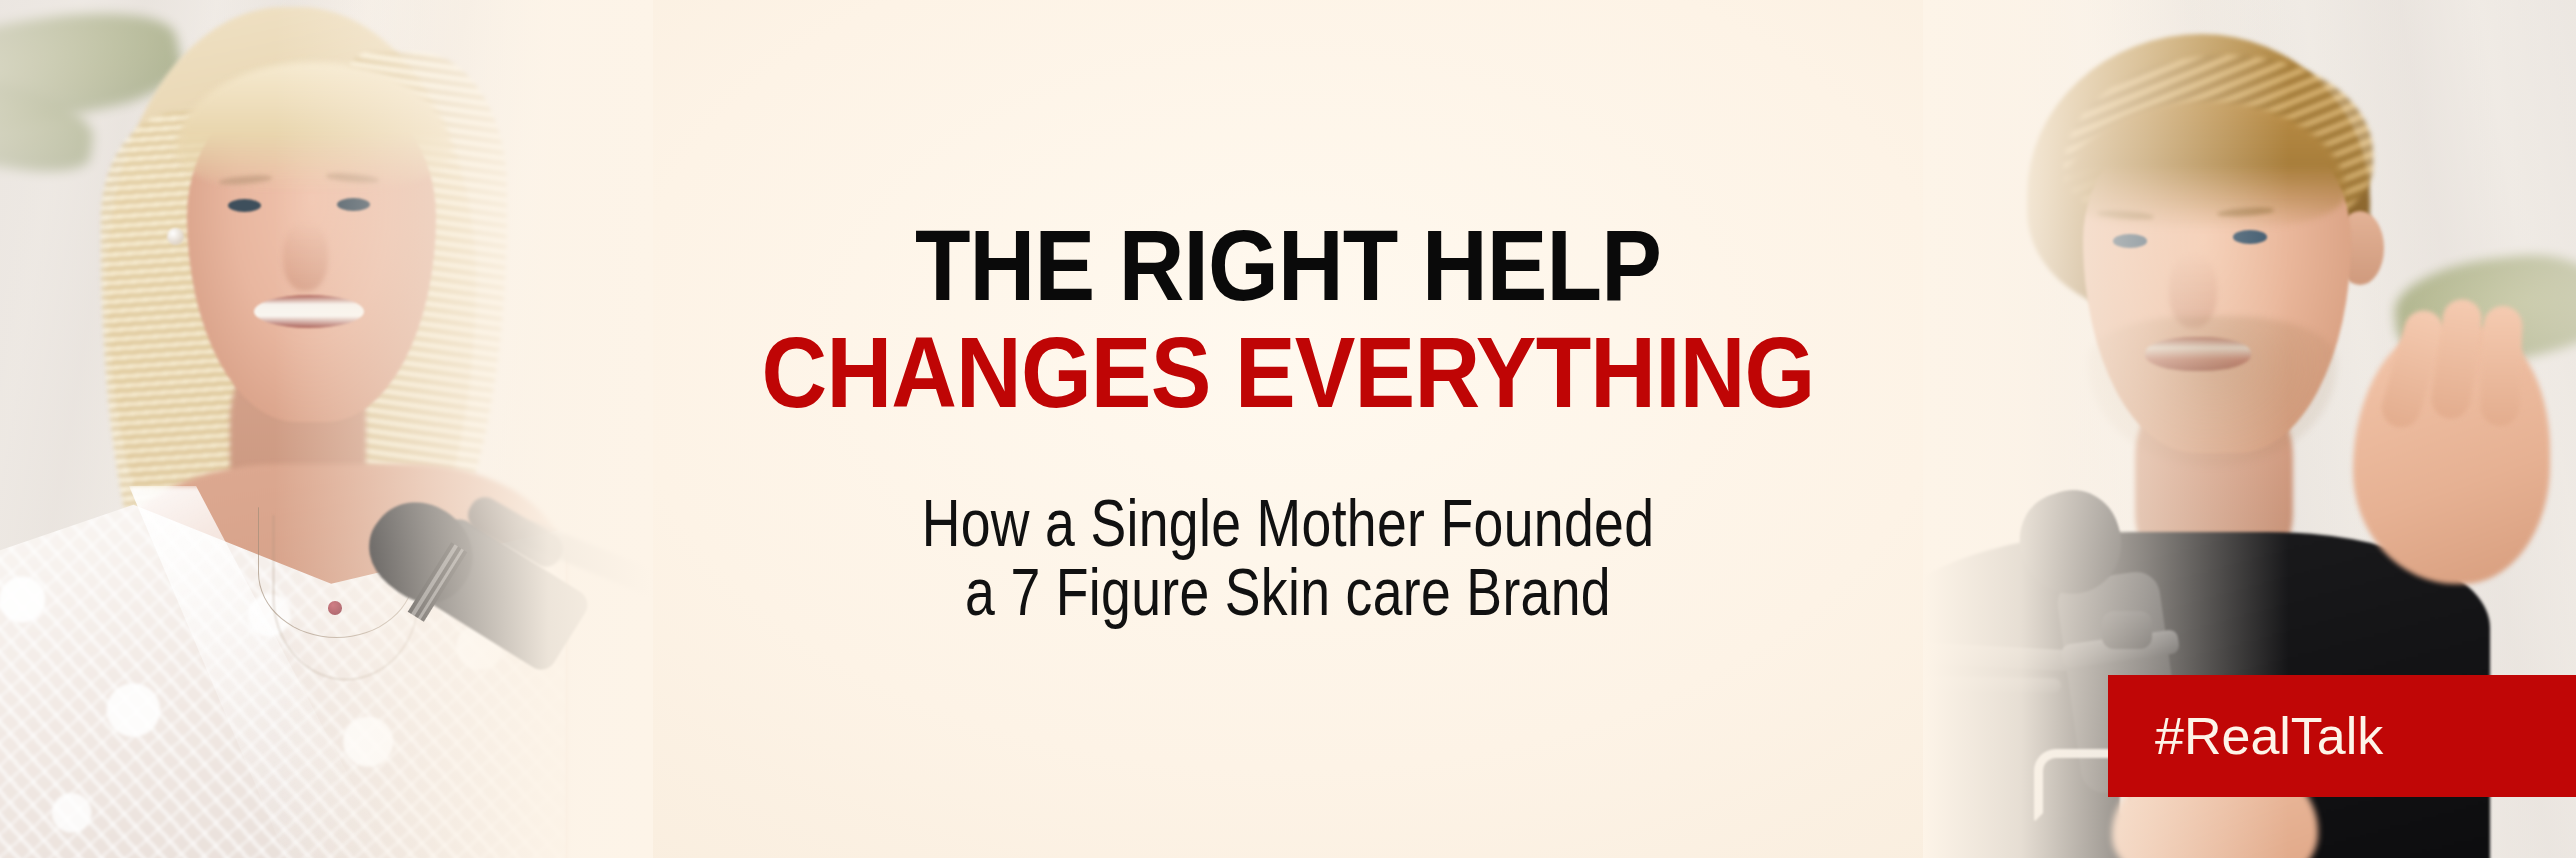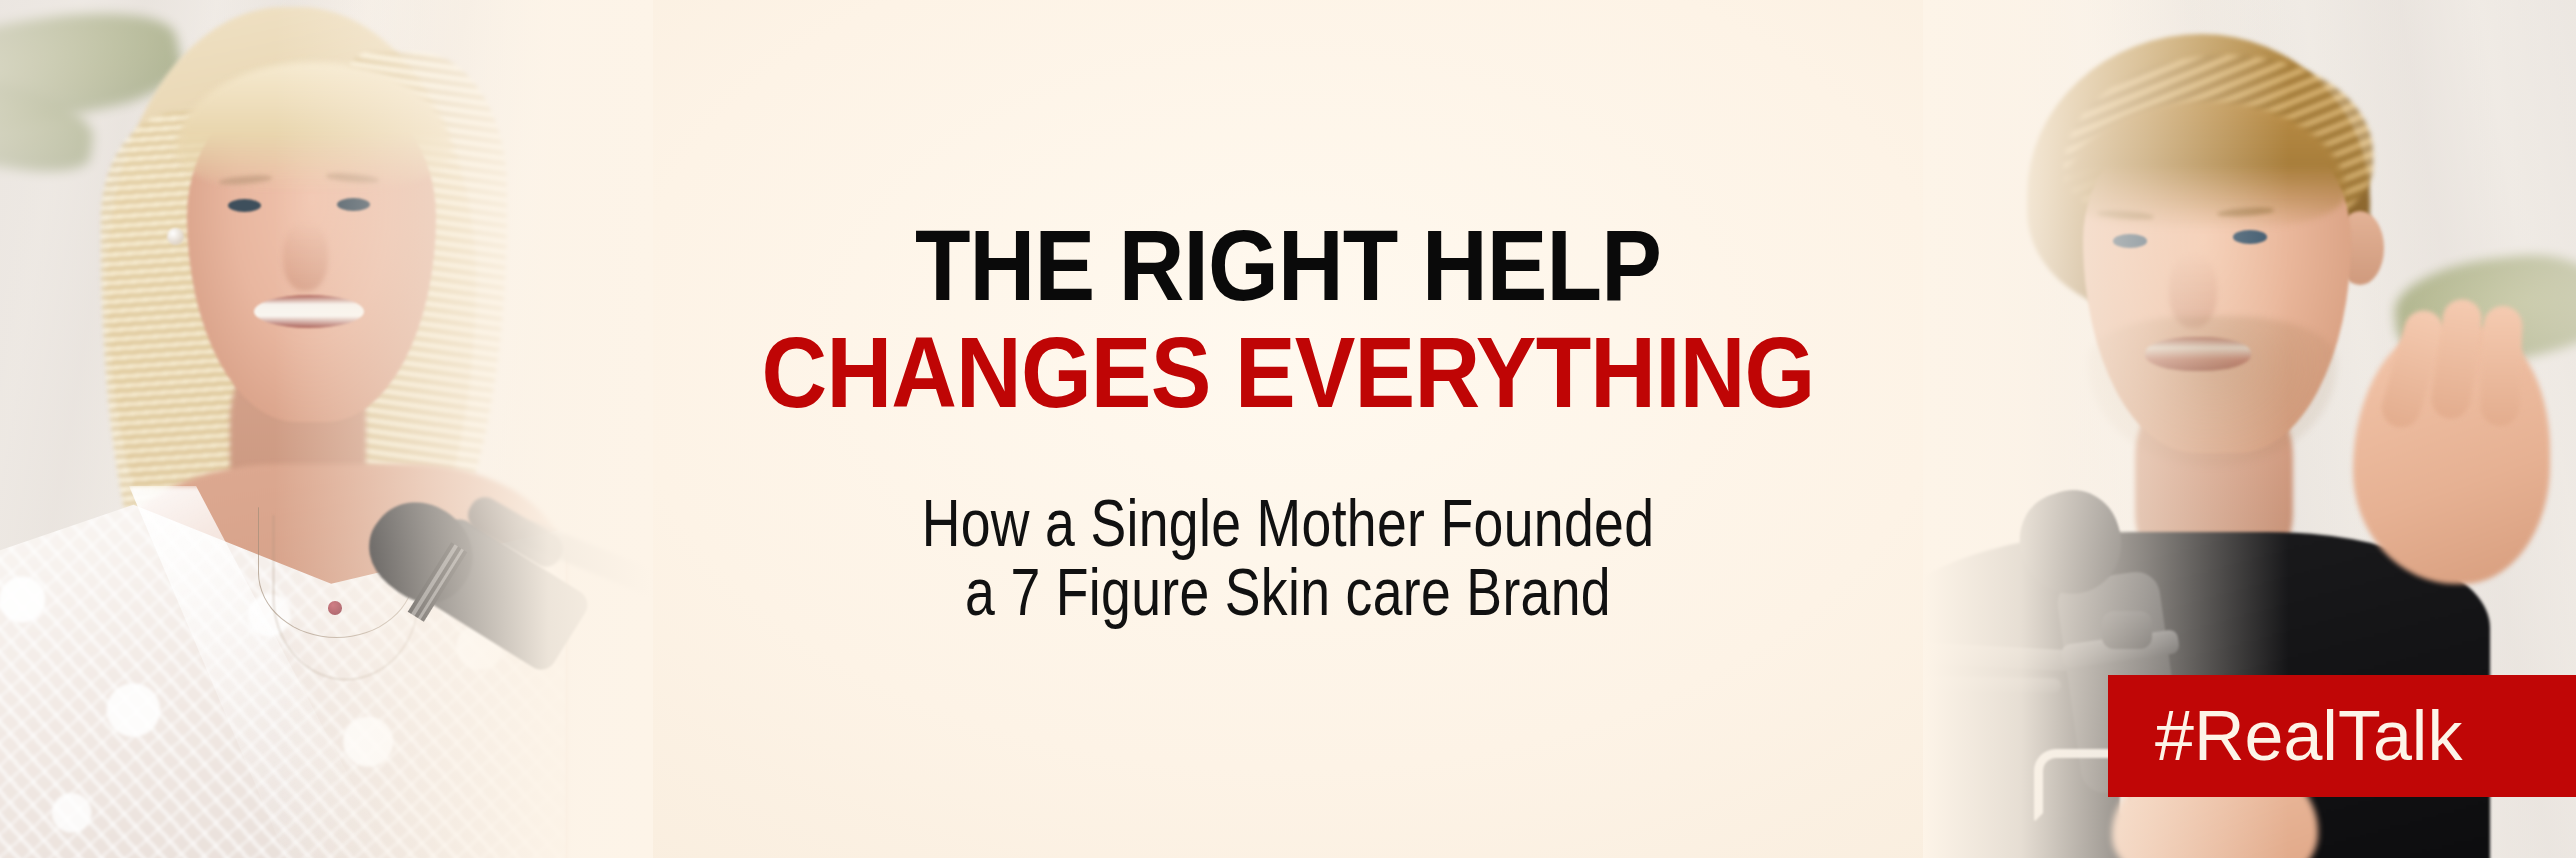--- a/index.html
+++ b/index.html
@@ -505,21 +505,21 @@
     z-index: 70;
     display: flex;
     align-items: center;
     justify-content: flex-start;
     padding-left: 47px;
     box-sizing: border-box;
   }
   .badge-text {
     font-family: "Liberation Sans", sans-serif;
     font-weight: 400;
-    font-size: 70px;
+    font-size: 52px;
     color: #fdf4e8;
     letter-spacing: 0px;
     line-height: 1;
   }
 </style>
 </head>
 <body>
 
 <div id="banner">
 

